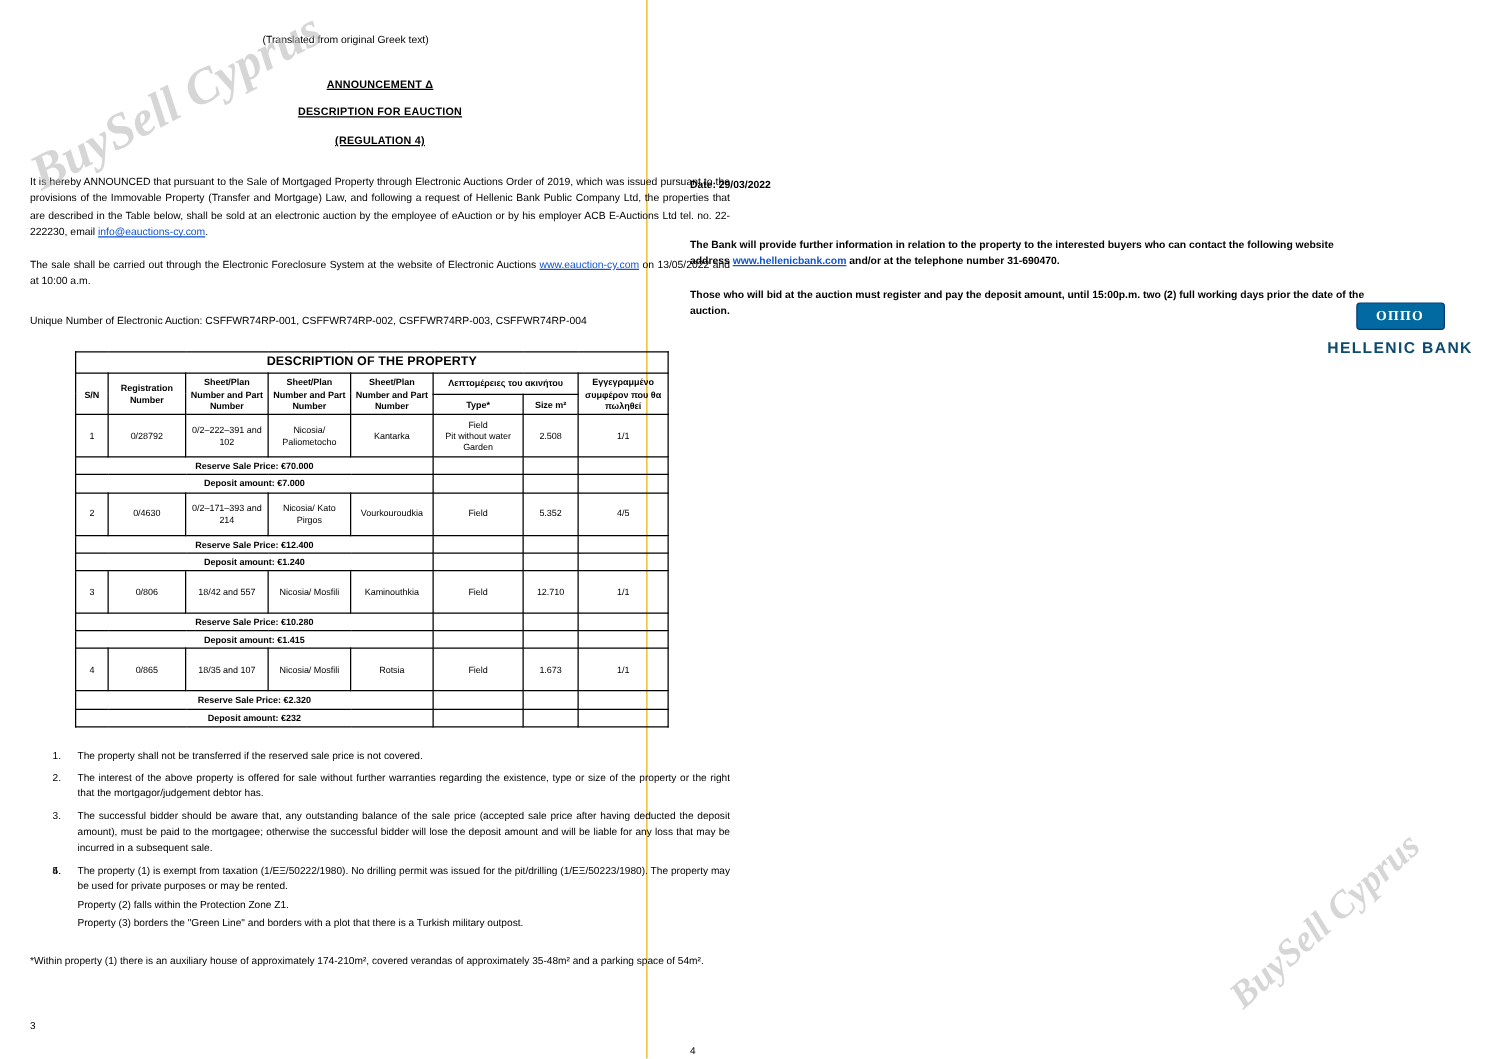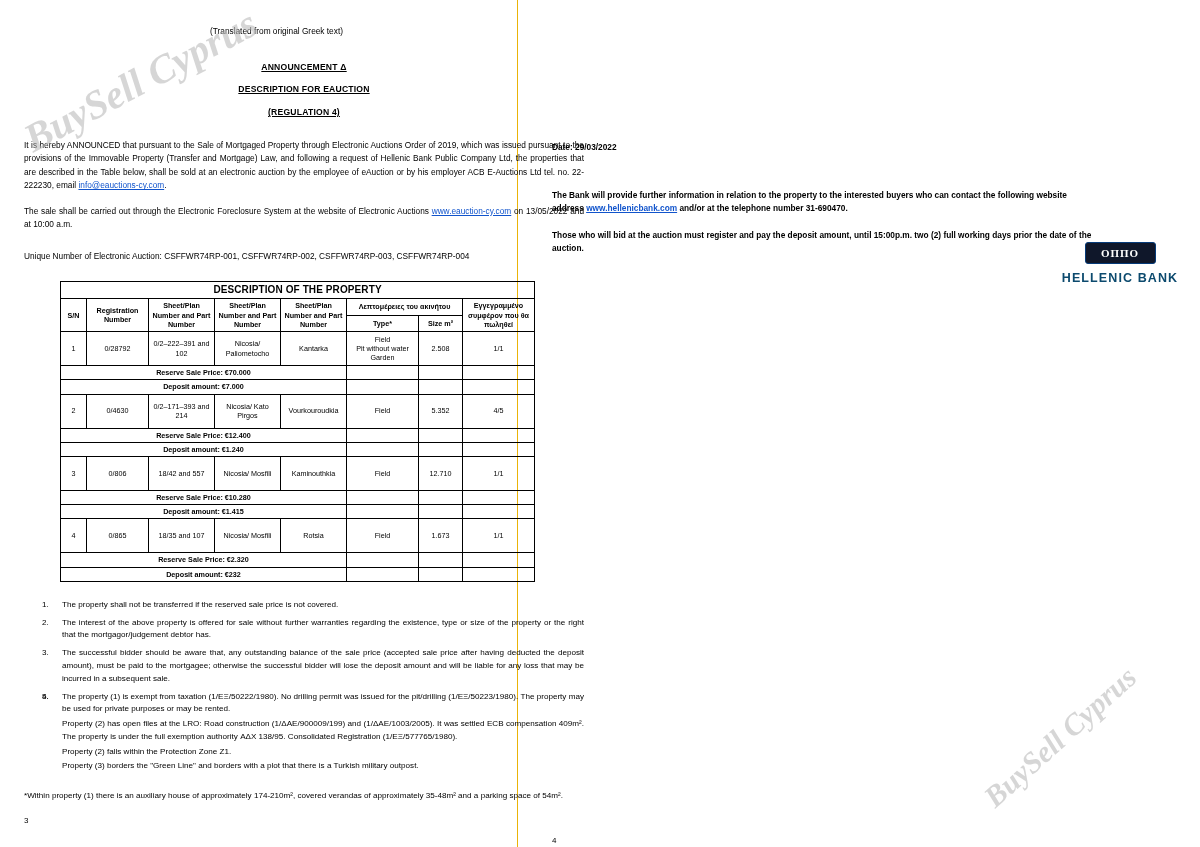--- a/index.html
+++ b/index.html
@@ -95,21 +95,21 @@
 
   
   .r-inner { position:absolute; left:34px; top:122px; width:546px; }
   .r-date { font-size:8.3px; font-weight:bold; }
   .r-para { font-size:8.3px; font-weight:bold; line-height:1.62; margin-top:37px; text-align:left; }
   .r-para.second { margin-top:13px; }
   .r-para a { color:#1154cc; text-decoration:underline; }
 
   .logo-wrap { position:absolute; left:1050px; top:242px; width:140px; text-align:center; }
   .logo-mark {
-    width:71px; height:22px; background:#0f172a; border-radius:3px;
+    width:71px; height:22px; background:#0369a1; border-radius:3px;
     margin:0 auto; position:relative; border:1px solid #063b79;
   }
   .logo-mark .glyph {
     color:#fff; font-size:11px; font-weight:bold; letter-spacing:1px;
     position:absolute; left:0; right:0; top:4px; text-align:center;
     font-family:"Liberation Serif", serif;
   }
   .logo-text {
     margin-top:7px; font-size:12.5px; letter-spacing:1.1px;
     color:#0c4a6e; font-weight:bold; font-family:"Liberation Sans", sans-serif;
@@ -297,21 +297,20 @@
           <li>
             <span class="num">3.</span>
             <span>The successful bidder should be aware that, any outstanding balance of the sale price (accepted sale price after having deducted the deposit amount), must be paid to the mortgagee; otherwise the successful bidder will lose the deposit amount and will be liable for any loss that may be incurred in a subsequent sale.</span>
           </li>
           <li>
             <span class="num">4.</span>
           </li>
           <li>
             <span class="num">5.</span>
             <span>The  property  (1)  is  exempt  from  taxation  (1/ΕΞ/50222/1980).  No  drilling  permit  was  issued  for  the  pit/drilling (1/ΕΞ/50223/1980). The property may be used for private purposes or may be rented.</span>
-            <div class="sub">Property (2) has open files at the LRO:  Road construction (1/ΔΑΕ/900009/199) and (1/ΔΑΕ/1003/2005). It was settled ECB compensation 409m². The property is under the full exemption authority ΑΔΧ 138/95. Consolidated Registration (1/ΕΞ/577765/1980).</div>
             <div class="sub">Property (2) falls within the Protection Zone Z1.</div>
             <div class="sub">Property (3) borders the "Green Line" and borders with a plot that there is a Turkish military outpost.</div>
           </li>
         </ol>
 
         <div class="footnote">*Within property (1) there is an auxiliary house of approximately 174-210m², covered verandas of approximately 35-48m² and a parking space of 54m².</div>
       </div>
 
       <div class="pagenum">3</div>
 

